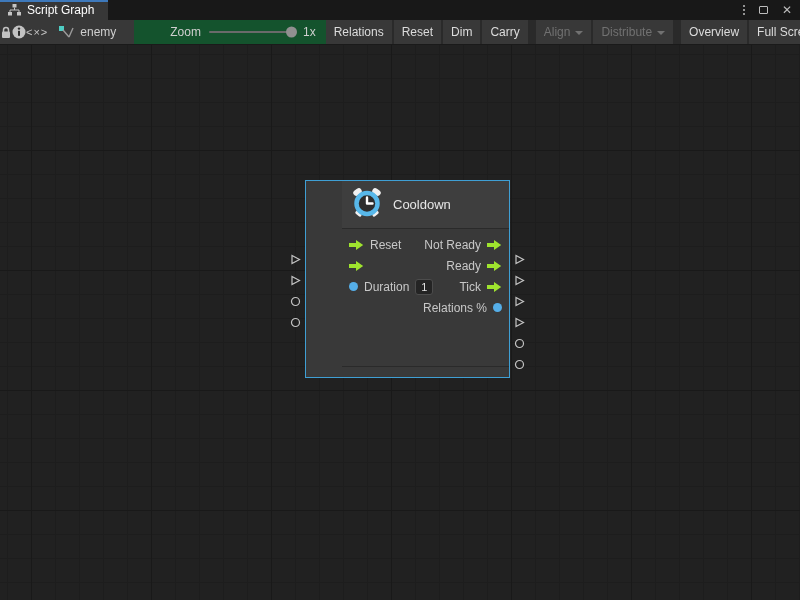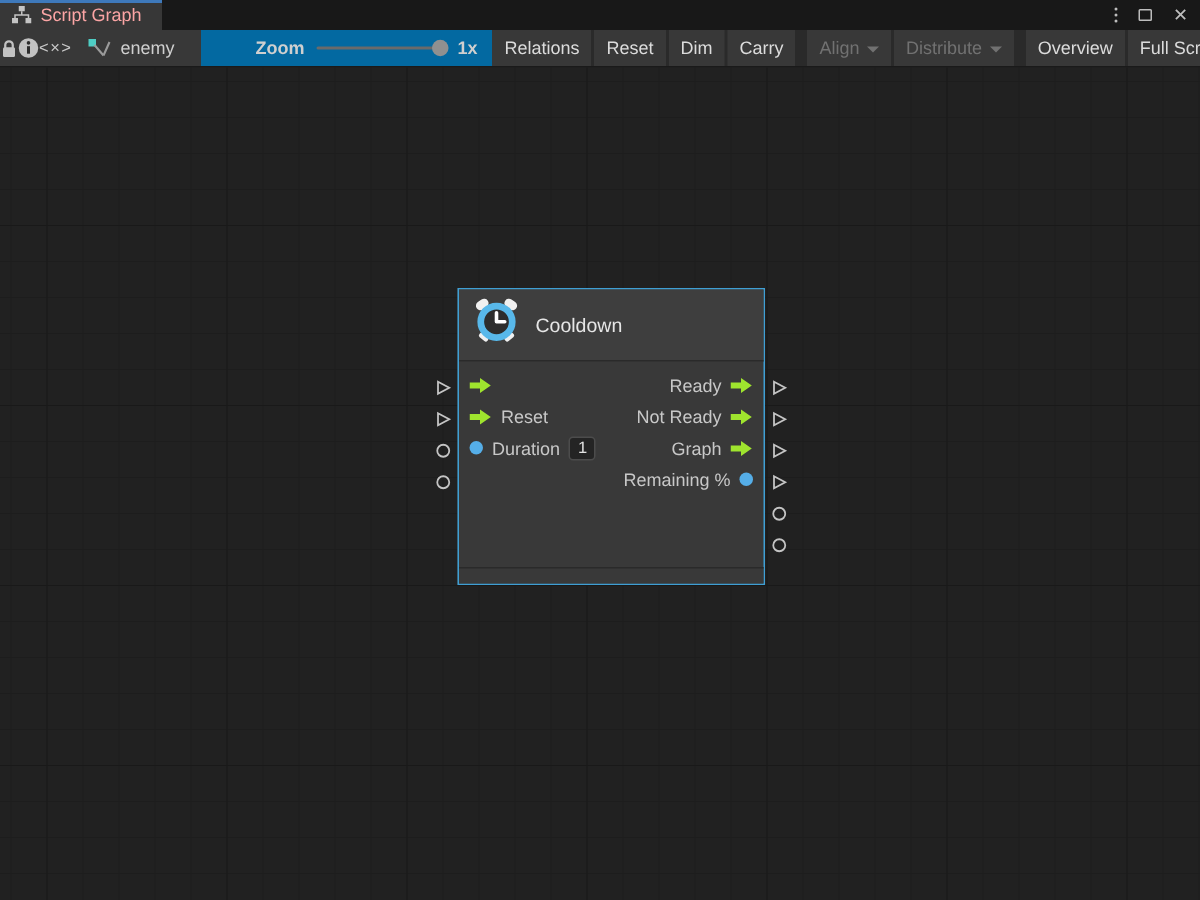--- a/index.html
+++ b/index.html
@@ -1,38 +1,38 @@
 <!DOCTYPE html>
 <html><head>
 <meta charset="utf-8">
 <style>
   html,body{margin:0;padding:0;background:#111;}
   *{box-sizing:border-box;font-family:"Liberation Sans",sans-serif;-webkit-font-smoothing:antialiased;}
   .window{position:relative;width:800px;height:600px;overflow:hidden;background:#212121;user-select:none;}
 
   
   .tabstrip{position:relative;height:20px;background:#181818;display:flex;align-items:stretch;}
-  .tab{position:relative;display:flex;align-items:center;gap:6px;padding:0 14px 0 8px;background:#373737;color:#fca5a5;font-size:12px;}
+  .tab{position:relative;display:flex;align-items:center;gap:6px;padding:0 14px 0 8px;background:#373737;color:#ffffff;font-size:12px;}
   .tab::before{content:"";position:absolute;left:0;top:0;right:0;height:2px;background:#3e79bb;}
   .tab .ticon{display:flex;align-items:center;}
   .win-controls{margin-left:auto;display:flex;align-items:center;gap:14px;padding-right:8px;color:#bdbdbd;}
   .kebab{display:flex;flex-direction:column;gap:2px;}
   .kebab i{width:2px;height:2px;border-radius:50%;background:#bdbdbd;}
   .maxbox{width:9px;height:8px;border:1.5px solid #bdbdbd;border-radius:1px;}
   .closex{font-size:12px;line-height:1;color:#bdbdbd;}
 
   
   .toolbar{height:25px;background:#2a2a2a;display:flex;align-items:stretch;border-bottom:1px solid #1a1a1a;}
   .tface{background:#383838;display:flex;align-items:center;justify-content:center;}
   .tgap{width:2px;background:#2a2a2a;}
   .icon-btn{width:24px;}
   .code-btn{width:72px;color:#c8c8c8;font-size:11px;letter-spacing:1px;}
   .graph-ref{padding:0 10px;gap:6px;min-width:86px;justify-content:flex-start;}
   .graph-ref span{color:#cfcfcf;font-size:12px;}
-  .zoom-area{flex:0 0 auto;display:flex;align-items:center;gap:8px;padding:0 10px;background:#0369a1;font-weight:bold;}
+  .zoom-area{flex:0 0 auto;display:flex;align-items:center;gap:8px;padding:0 10px;background:#14532d;}
   .zoom-area .zlabel{color:#cfcfcf;font-size:12px;}
   .ztrack{position:relative;width:86px;height:2px;background:#6a6a6a;border-radius:1px;}
   .zthumb{position:absolute;right:-2px;top:50%;transform:translateY(-50%);width:11px;height:11px;border-radius:50%;background:#909090;}
   .zval{color:#cfcfcf;font-size:12px;text-align:right;}
   .tspacer{flex:1;background:#2a2a2a;}
   .tbuttons{display:flex;align-items:stretch;gap:2px;padding-right:2px;background:#2a2a2a;}
   .tbtn{display:flex;align-items:center;gap:5px;background:#383838;color:#dcdcdc;font-size:12px;padding:0 8px;white-space:nowrap;cursor:default;}
   .tbtn.disabled{color:#717171;text-align:right;}
   .tbtn.gap{margin-left:6px;}
   .darr{width:0;height:0;border-left:4px solid transparent;border-right:4px solid transparent;border-top:4px solid #717171;margin-top:1px;}
@@ -41,21 +41,21 @@
   .canvas{position:relative;width:800px;height:555px;background-color:#212121;
     background-image:
       linear-gradient(to right,#191919 1px,transparent 1px),
       linear-gradient(to bottom,#191919 1px,transparent 1px),
       linear-gradient(to right,#1d1d1d 1px,transparent 1px),
       linear-gradient(to bottom,#1d1d1d 1px,transparent 1px);
     background-size:120px 120px,120px 120px,24px 24px,24px 24px;
     background-position:31px 0,0 105px,7px 0,0 9px;}
 
   
-  .node{position:absolute;left:305px;top:147px;width:205px;height:198px;background:#393939;border:1px solid #3f9fd4;display:flex;flex-direction:column;}
+  .node{position:absolute;left:305px;top:135px;width:205px;height:198px;background:#393939;border:1px solid #3f9fd4;display:flex;flex-direction:column;padding-left:36px;}
   .node-header{height:48px;background:#3e3e3e;display:flex;align-items:center;gap:9px;padding:0 8px;border-bottom:1px solid #2a2a2a;}
   .node-title{color:#e6e6e6;font-size:13px;}
   .node-body{flex:1;padding:5px 0 4px 0;}
   .prow{height:21px;display:flex;align-items:center;justify-content:space-between;padding:0 7px;}
   .pgroup{display:flex;align-items:center;gap:6px;}
   .plabel{color:#c8c8c8;font-size:12px;}
   .dot{width:9px;height:9px;border-radius:50%;display:inline-block;}
   .numfield{min-width:18px;height:16px;padding:0 4px;background:#242424;border:1px solid #4c4c4c;border-radius:3px;color:#e2e2e2;font-size:11px;display:flex;align-items:center;justify-content:center;}
   .chk{width:13px;height:13px;background:#242424;border:1px solid #4c4c4c;border-radius:2px;display:inline-block;}
   .node-footer{height:11px;background:#393939;border-top:1px solid #2a2a2a;}
@@ -168,59 +168,59 @@
           </svg>
         </span>
         <span class="node-title">Cooldown</span>
       </div>
       <div class="node-body">
           <div class="prow">
             <div class="pgroup">
               <svg width="15" height="12" viewBox="0 0 15 12">
                 <path d="M0 4 H7 V1 L14.2 6 L7 11 V8 H0 Z" fill="#9fe42e"></path>
               </svg>
+              <span class="plabel">Reset</span>
+            </div>
+            <div class="pgroup">
+              <span class="plabel">Not Ready</span>
+              <svg width="15" height="12" viewBox="0 0 15 12">
+                <path d="M0 4 H7 V1 L14.2 6 L7 11 V8 H0 Z" fill="#9fe42e"></path>
+              </svg>
+            </div>
+          </div>
+          <div class="prow">
+            <div class="pgroup">
+              <svg width="15" height="12" viewBox="0 0 15 12">
+                <path d="M0 4 H7 V1 L14.2 6 L7 11 V8 H0 Z" fill="#9fe42e"></path>
+              </svg>
             </div>
             <div class="pgroup">
               <span class="plabel">Ready</span>
-              <svg width="15" height="12" viewBox="0 0 15 12">
-                <path d="M0 4 H7 V1 L14.2 6 L7 11 V8 H0 Z" fill="#9fe42e"></path>
-              </svg>
-            </div>
-          </div>
-          <div class="prow">
-            <div class="pgroup">
-              <svg width="15" height="12" viewBox="0 0 15 12">
-                <path d="M0 4 H7 V1 L14.2 6 L7 11 V8 H0 Z" fill="#9fe42e"></path>
-              </svg>
-              <span class="plabel">Reset</span>
-            </div>
-            <div class="pgroup">
-              <span class="plabel">Not Ready</span>
               <svg width="15" height="12" viewBox="0 0 15 12">
                 <path d="M0 4 H7 V1 L14.2 6 L7 11 V8 H0 Z" fill="#9fe42e"></path>
               </svg>
             </div>
           </div>
           <div class="prow">
             <div class="pgroup">
               <span class="dot" style="background:#55aee8"></span>
               <span class="plabel">Duration</span>
               <span class="numfield">1</span>
             </div>
             <div class="pgroup">
-              <span class="plabel">Graph</span>
+              <span class="plabel">Tick</span>
               <svg width="15" height="12" viewBox="0 0 15 12">
                 <path d="M0 4 H7 V1 L14.2 6 L7 11 V8 H0 Z" fill="#9fe42e"></path>
               </svg>
             </div>
           </div>
           <div class="prow">
             <div class="pgroup"></div>
             <div class="pgroup">
-              <span class="plabel">Remaining %</span>
+              <span class="plabel">Relations %</span>
               <span class="dot" style="background:#55aee8"></span>
             </div>
           </div>
         </div>
       <div class="node-footer"></div>
     </div>
   <span class="pin" style="left: 290px; top: 206px;"><svg width="11" height="11" viewBox="0 0 11 11">
           <path d="M2 1.5 L9.5 5.5 L2 9.5 Z" fill="none" stroke="#c4c4c4" stroke-width="1.2"></path>
         </svg></span>
       <span class="pin" style="left: 514px; top: 206px;"><svg width="11" height="11" viewBox="0 0 11 11">

